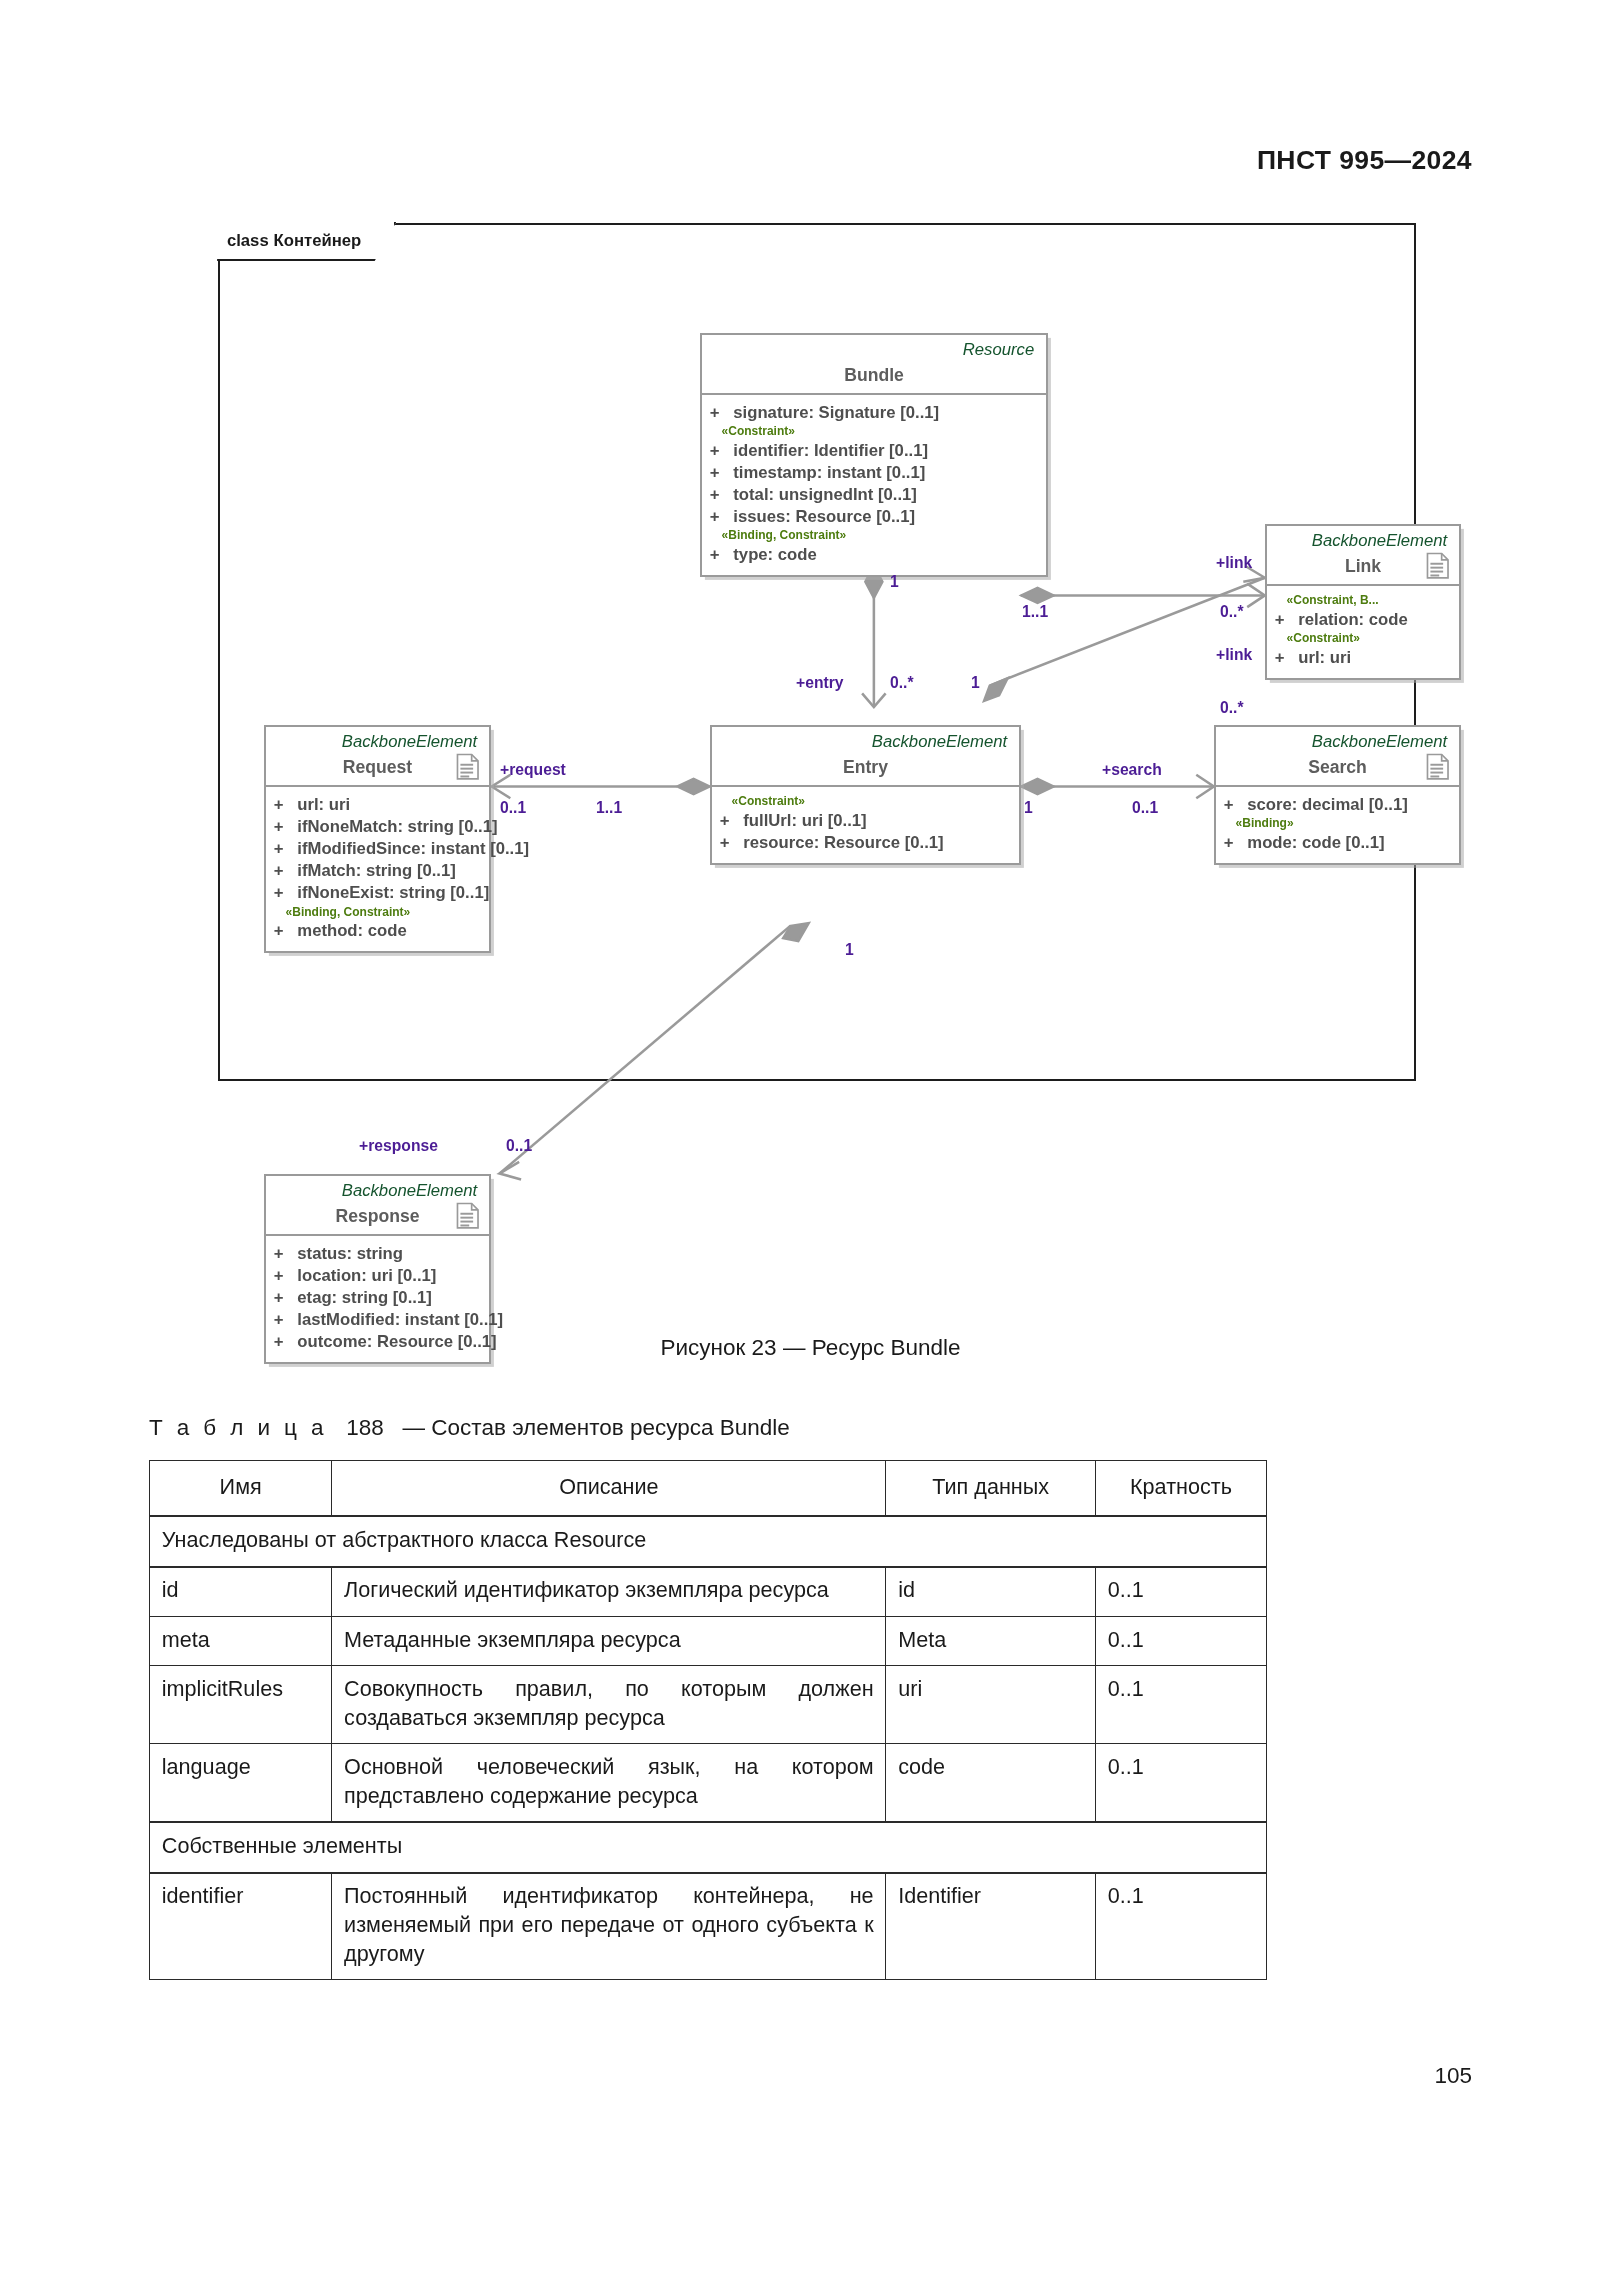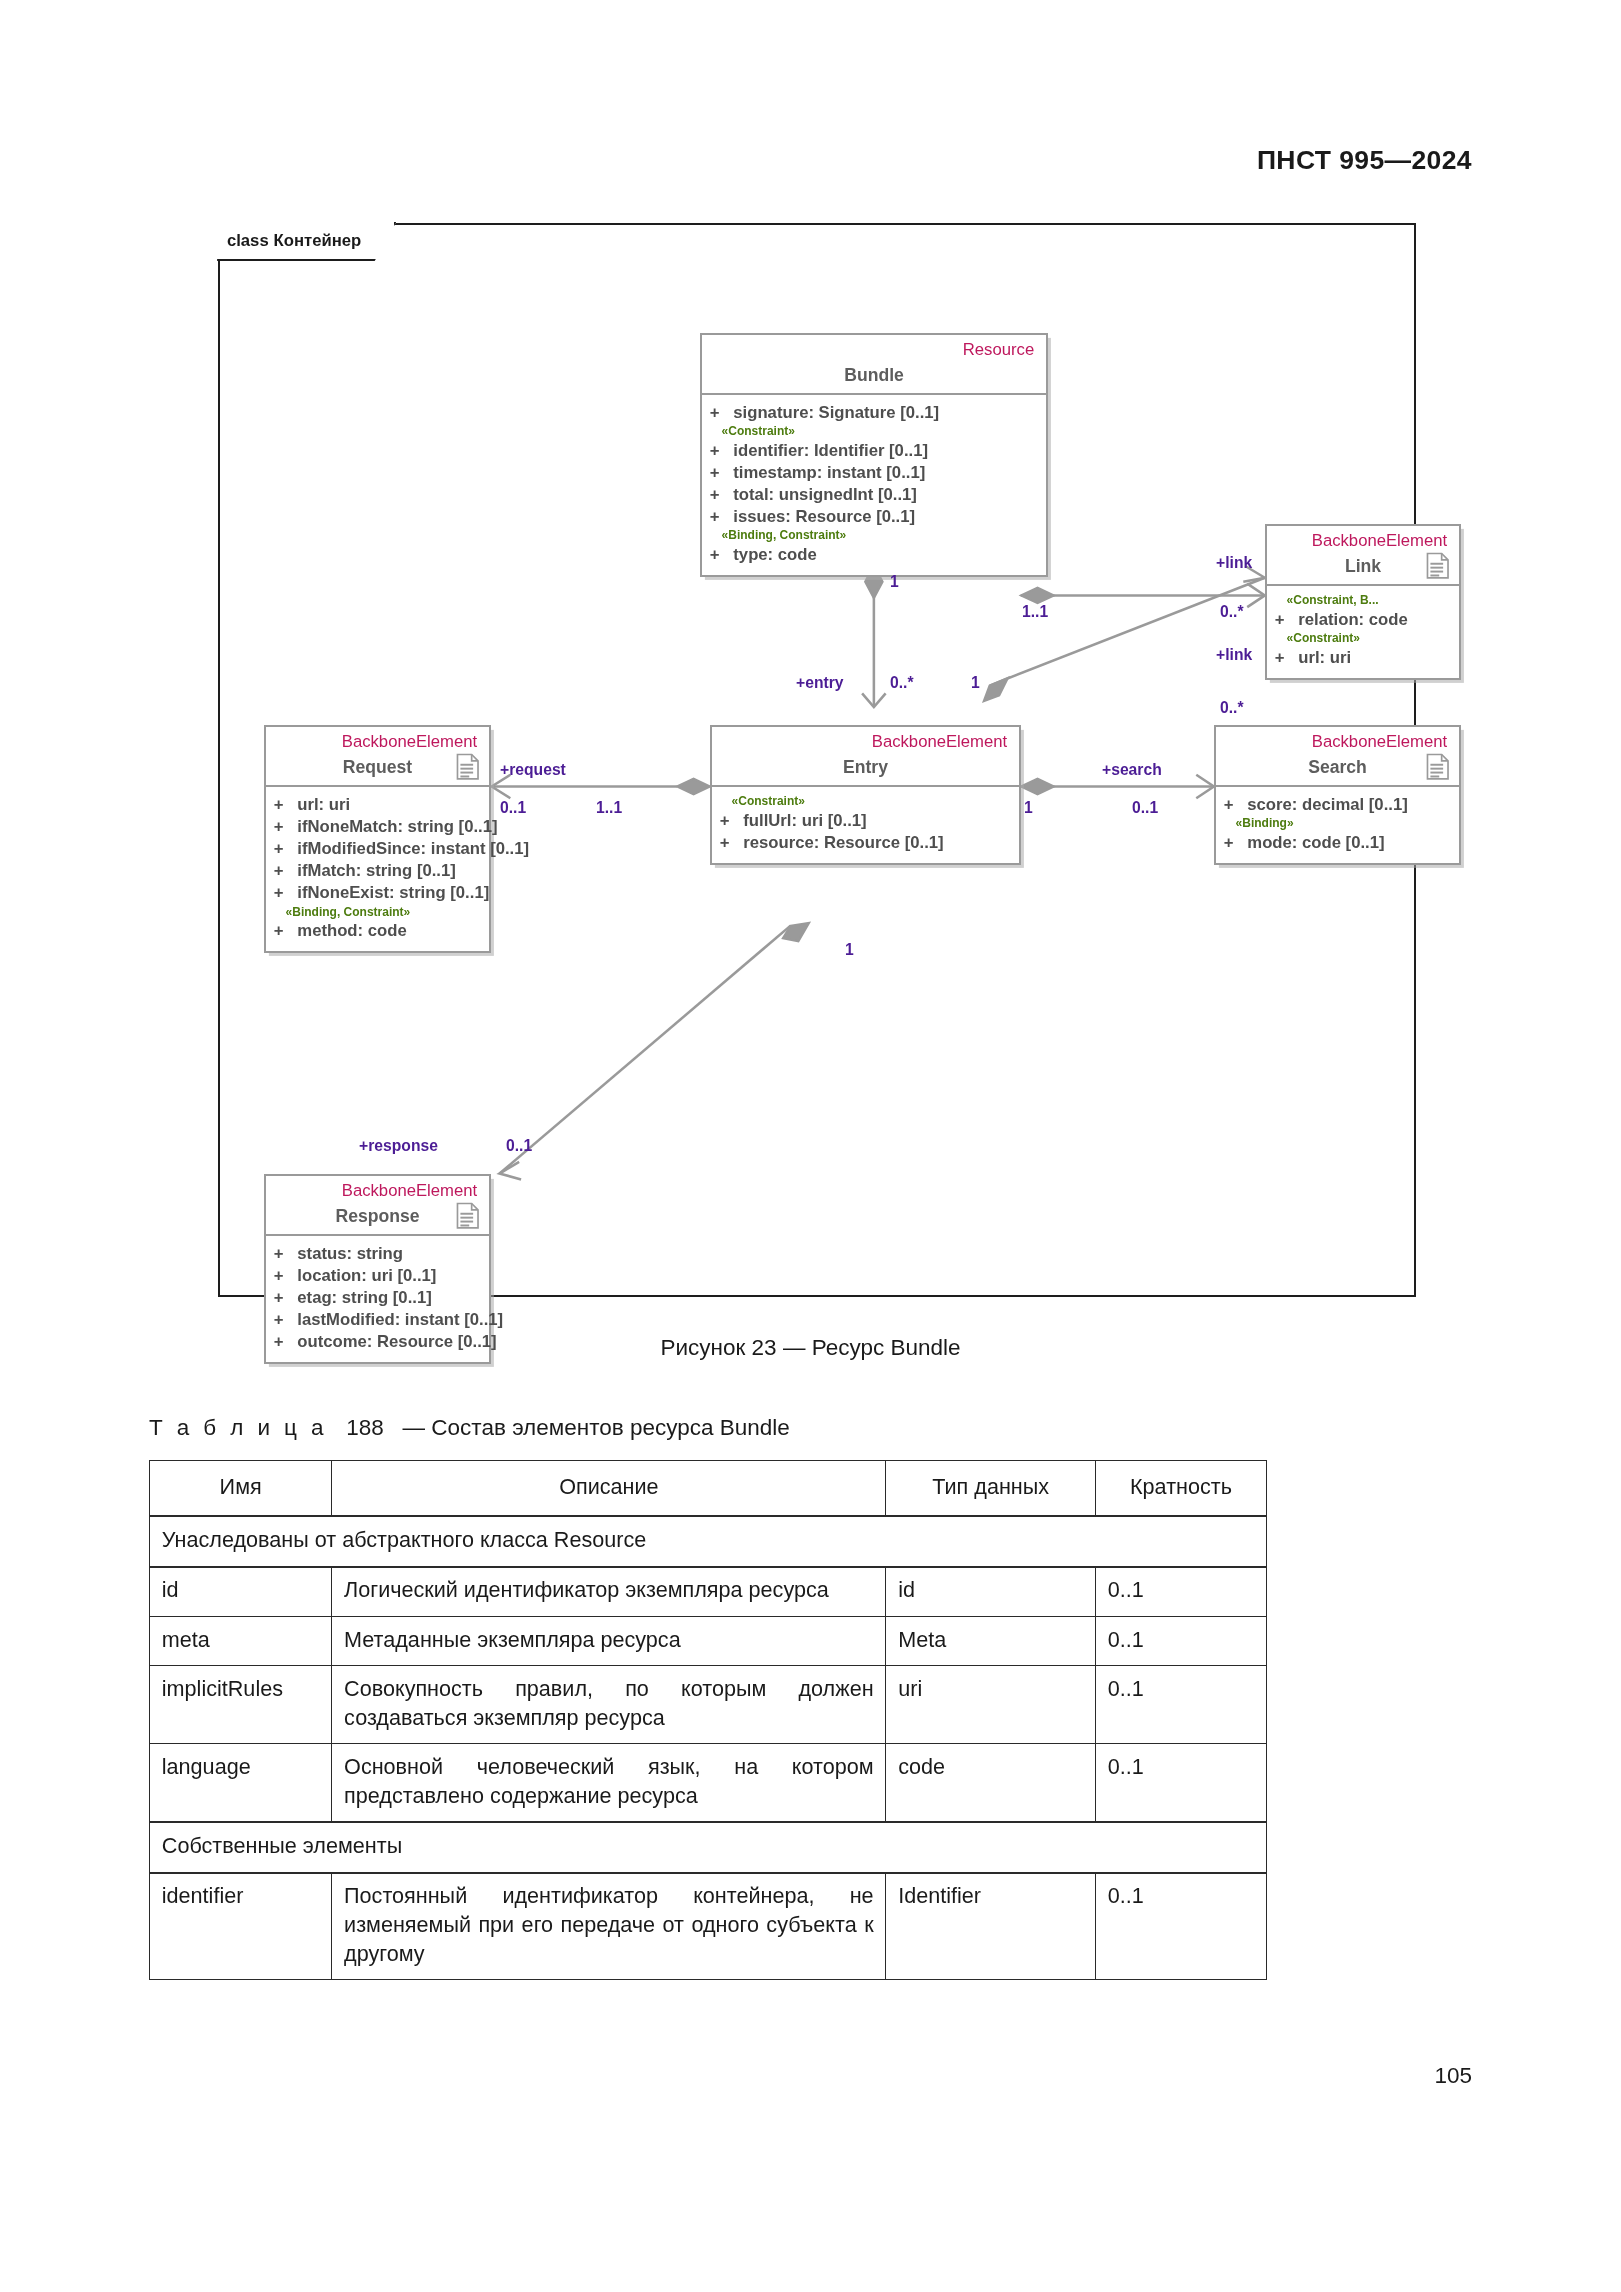--- a/index.html
+++ b/index.html
@@ -31,21 +31,21 @@
     letter-spacing: 0.4px;
     white-space: nowrap;
   }
 
   
   .uml-frame {
     position: absolute;
     left: 218px;
     top: 223px;
     width: 1198px;
-    height: 1074px;
+    height: 858px;
     border: 2.9px solid #1d1d1d;
     box-sizing: border-box;
     background: #fff;
   }
   .frame-tab {
     position: absolute;
     left: -2.9px;
     top: -2.9px;
     height: 39px;
     padding: 0 33px 0 9.8px;
@@ -72,22 +72,23 @@
     box-sizing: border-box;
     box-shadow: 3.9px 3.9px 0 -1px rgba(170,170,170,0.55);
     z-index: 5;
   }
   .cls-head {
     border-bottom: 2px solid #9a9a9a;
     padding: 4.9px 9.8px 6.9px 9.8px;
     position: relative;
   }
   .cls-stereo {
+    font-style: italic;
     font-size: 16.7px;
-    color: #be185d;
+    color: #14532d;
     text-align: right;
     line-height: 1.25;
     padding-right: 2px;
   }
   .cls-name {
     font-size: 17.6px;
     font-weight: bold;
     color: #5d5d5d;
     text-align: center;
     line-height: 1.3;

